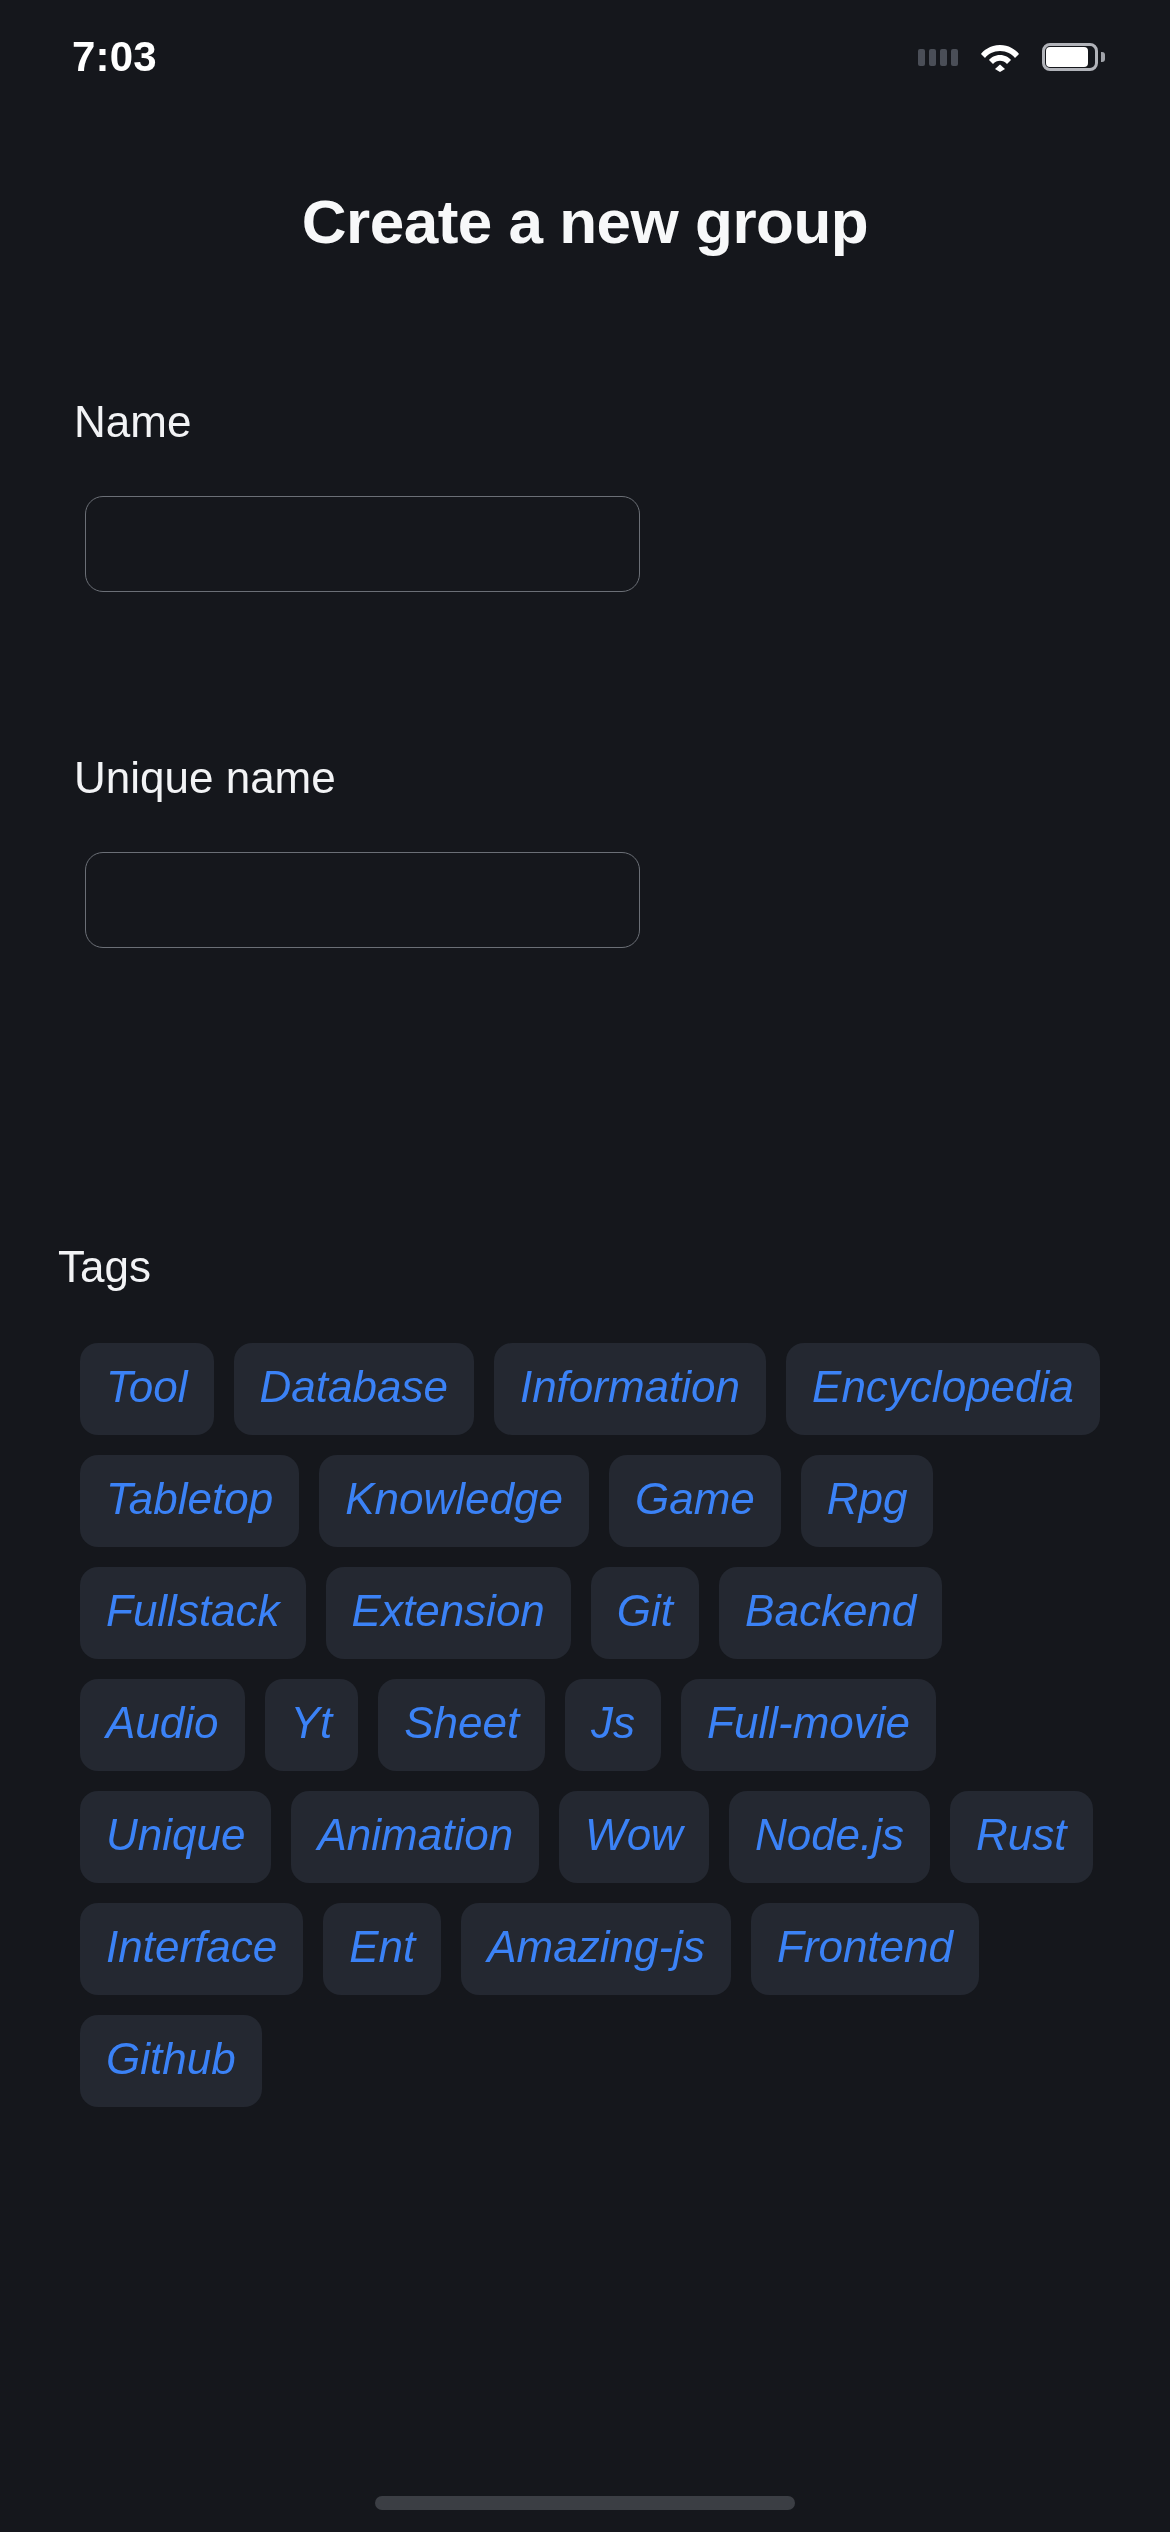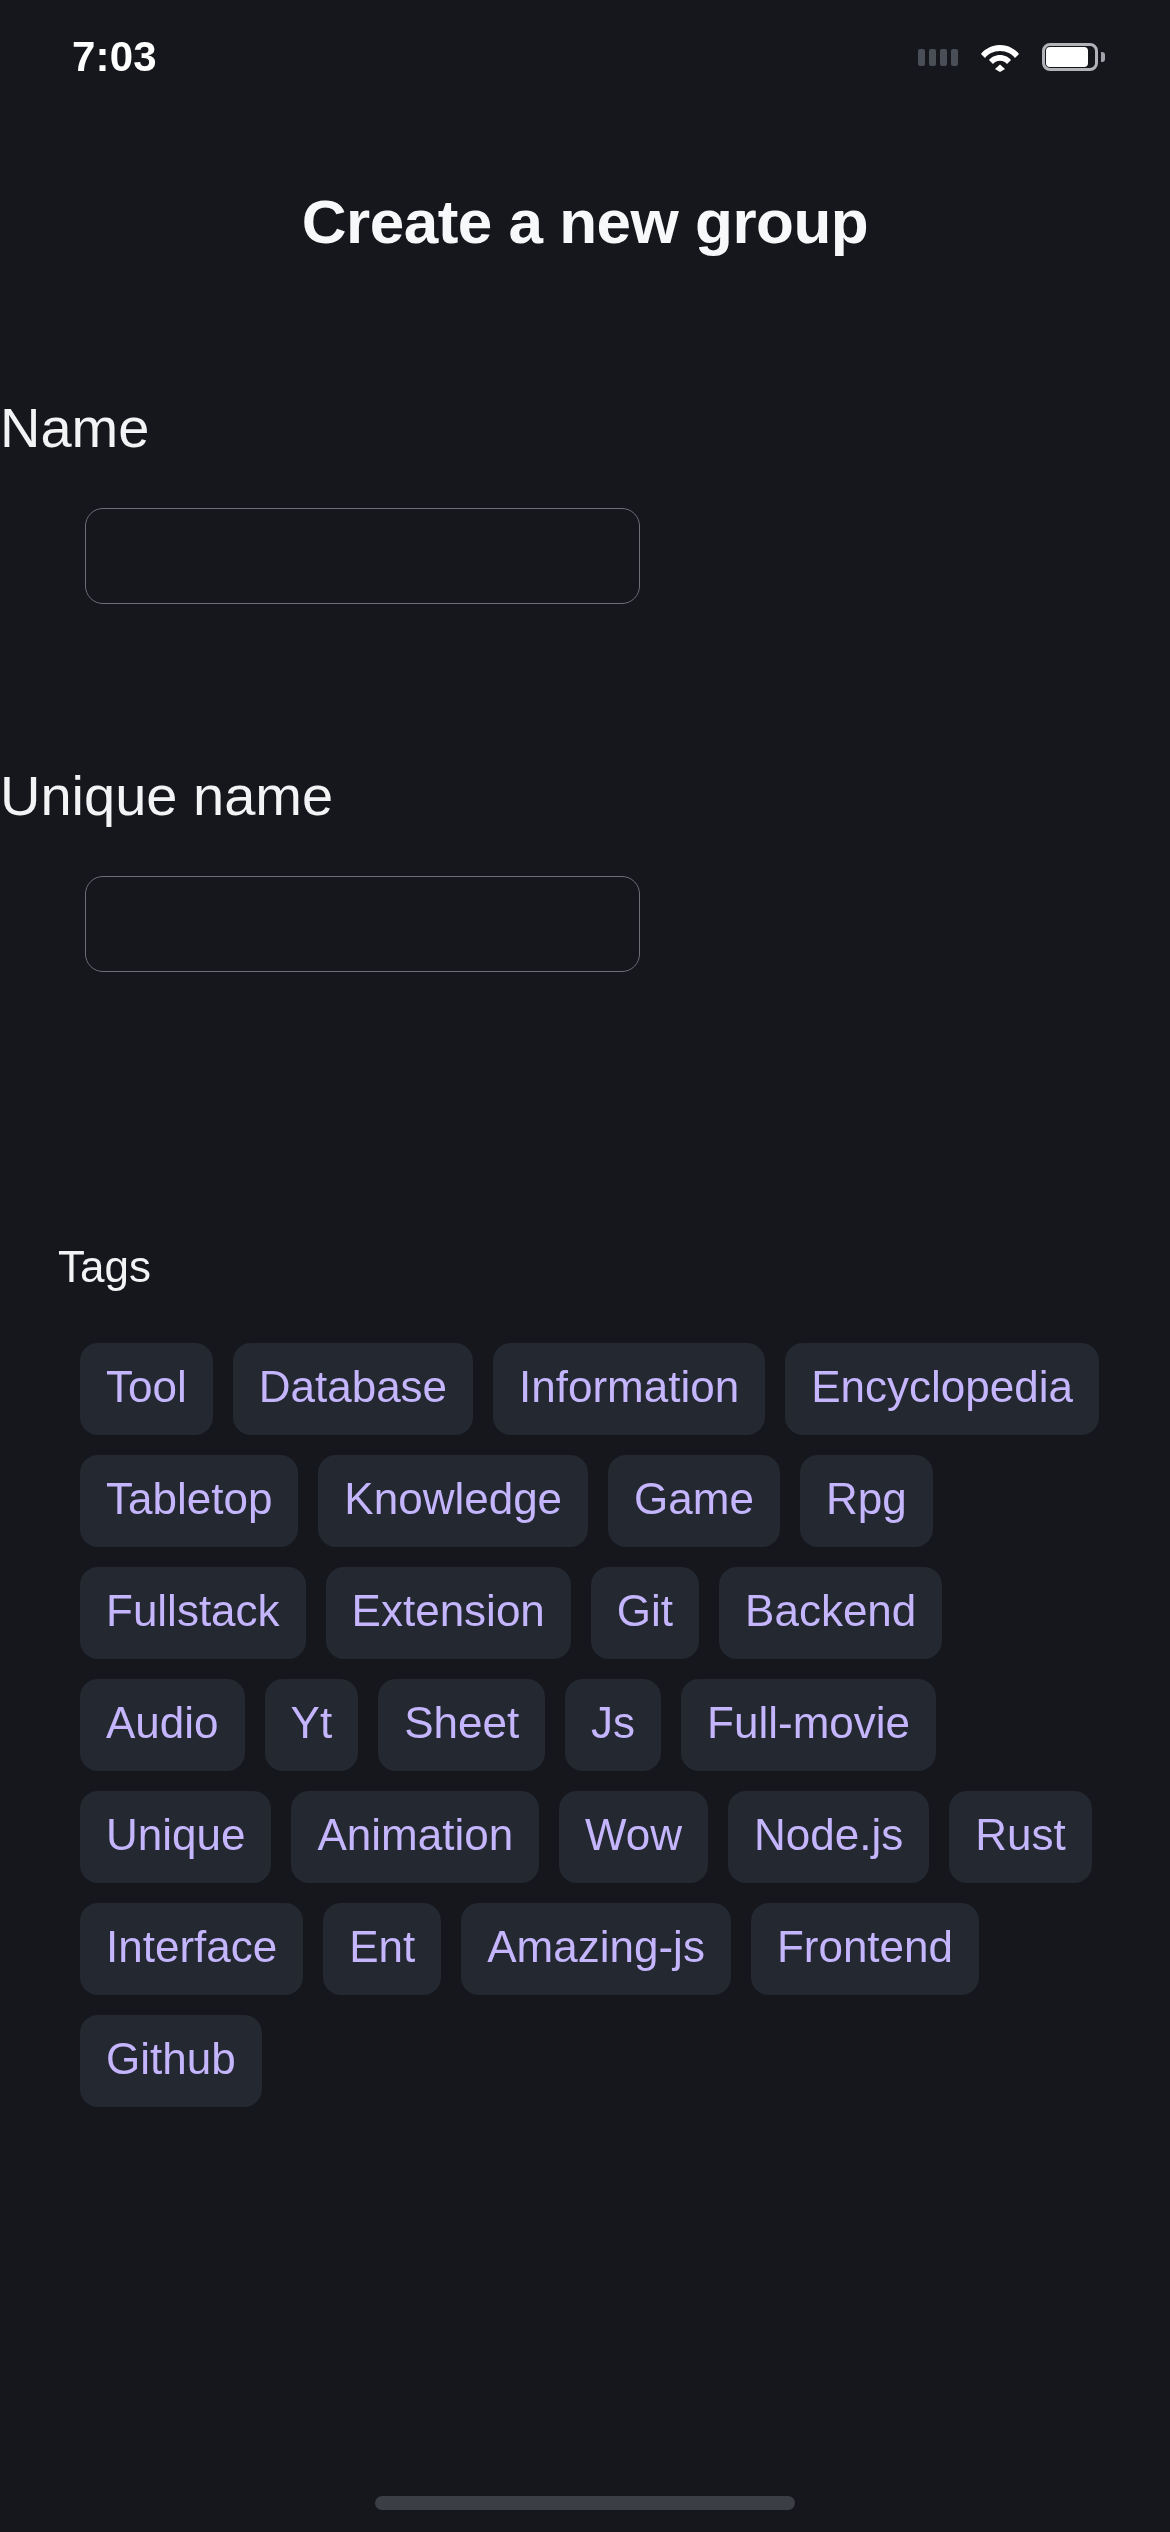--- a/index.html
+++ b/index.html
@@ -72,22 +72,23 @@
   }
 
   
   #form {
     position:absolute; top:400px; left:0;
     width:1170px;
   }
   .field { margin-bottom:0; }
   .field-label {
     color:#f2f3f5;
-    font-size:56px;
+    font-size:44px;
     font-weight:400;
+    padding-left:74px;
     line-height:1;
   }
   .field-input {
     display:block;
     margin:52px 0 0 85px;
     width:555px; height:96px;
     background:transparent;
     border:1.6px solid #6b6f76;
     border-radius:18px;
     color:#f2f3f5;
@@ -117,27 +118,28 @@
     padding-right:56px;
     display:flex; flex-wrap:wrap;
     gap:20px 20px;
     max-height:1160px;
     overflow:hidden;
   }
   .tag-chip {
     background:#242831;
     border:none;
     border-radius:18px;
-    color:#c4b5fd;
+    color:#3b82f6;
     font-family:"Liberation Sans", sans-serif;
     font-size:44px;
     line-height:1;
     padding:22px 26px 26px 26px;
     white-space:nowrap;
     cursor:pointer;
+    font-style:italic;
   }
 
   
   #home-indicator {
     position:absolute; bottom:22px; left:50%;
     transform:translateX(-50%);
     width:420px; height:14px;
     background:#3b3e44;
     border-radius:8px;
   }

